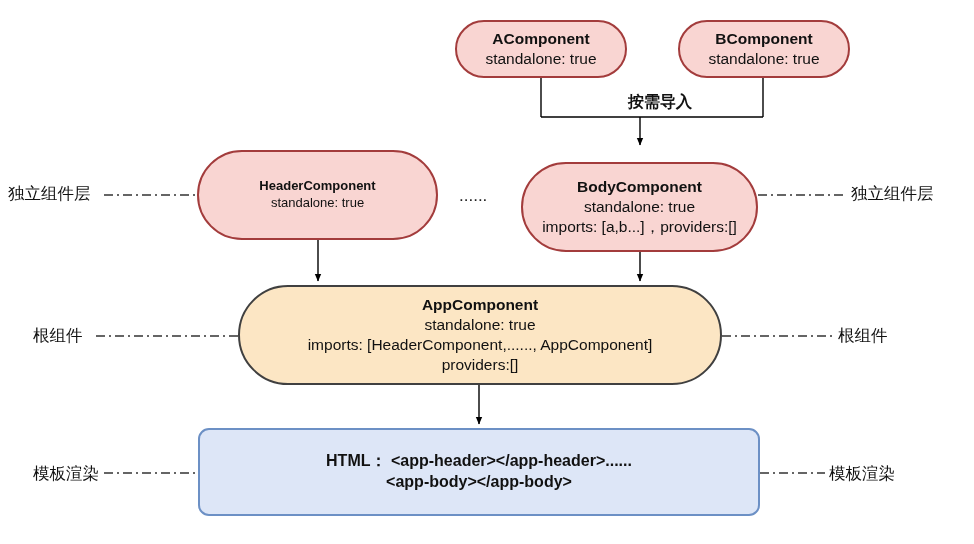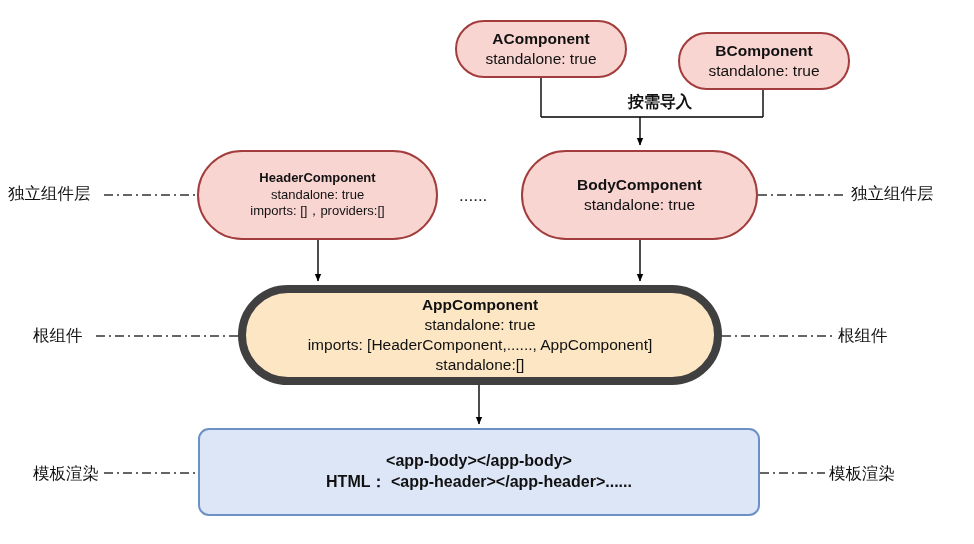--- a/index.html
+++ b/index.html
@@ -40,39 +40,39 @@
   }
   
   .node.pink {
     background: #f9d5d2;
     border: 2px solid #a33c3c;
     color: #111111;
   }
   
   .node.orange {
     background: #fce6c4;
-    border: 8px solid #404040;
+    border: 2px solid #404040;
     color: #111111;
   }
   
   .node.blue {
     background: #dde6f7;
     border: 2px solid #6c90c5;
     color: #111111;
     border-radius: 11px;
     font-weight: bold;
   }
   .pill {
     border-radius: 999px;
   }
 
   #node-acomponent { left: 455px; top: 20px; width: 172px; height: 58px; font-size: 15.5px; }
-  #node-bcomponent { left: 678px; top: 20px; width: 172px; height: 58px; font-size: 15.5px; margin-top: 12px; }
+  #node-bcomponent { left: 678px; top: 20px; width: 172px; height: 58px; font-size: 15.5px; }
   #node-headercomponent { left: 197px; top: 150px; width: 241px; height: 90px; font-size: 13px; }
-  #node-bodycomponent { left: 521px; top: 150px; width: 237px; height: 90px; font-size: 15.5px; text-align: right; }
+  #node-bodycomponent { left: 521px; top: 162px; width: 237px; height: 90px; font-size: 15.5px; text-align: right; }
   #node-appcomponent { left: 238px; top: 285px; width: 484px; height: 100px; font-size: 15.5px; }
   #node-htmlbox { left: 198px; top: 428px; width: 562px; height: 88px; font-size: 16px; }
 
   .edge-label {
     position: absolute;
     font-weight: bold;
     font-size: 16px;
     color: #111111;
     white-space: nowrap;
     margin-left: 24px;
@@ -152,40 +152,40 @@
   <div class="node pink pill" id="node-bcomponent">
     <div class="title">BComponent</div>
     <div>standalone: true</div>
   </div>
 
   <div class="edge-label" id="label-import-on-demand">按需导入</div>
 
   <div class="node pink pill" id="node-headercomponent">
     <div class="title">HeaderComponent</div>
     <div>standalone: true</div>
-    <div>imports: []，providers:[]</div>
   </div>
 
   <div class="ellipsis-mid">......</div>
 
   <div class="node pink pill" id="node-bodycomponent">
     <div class="title">BodyComponent</div>
     <div>standalone: true</div>
+    <div>imports: [a,b...]，providers:[]</div>
   </div>
 
   <div class="node orange pill" id="node-appcomponent">
     <div class="title">AppComponent</div>
     <div>standalone: true</div>
     <div>imports: [HeaderComponent,......, AppComponent]</div>
-    <div>standalone:[]</div>
+    <div>providers:[]</div>
   </div>
 
   <div class="node blue" id="node-htmlbox">
+    <div>HTML： &lt;app-header&gt;&lt;/app-header&gt;......</div>
     <div>&lt;app-body&gt;&lt;/app-body&gt;</div>
-    <div>HTML： &lt;app-header&gt;&lt;/app-header&gt;......</div>
   </div>
 
   <div class="layer-label" id="layer-standalone-left">独立组件层</div>
   <div class="layer-label" id="layer-standalone-right">独立组件层</div>
   <div class="layer-label" id="layer-root-left">根组件</div>
   <div class="layer-label" id="layer-root-right">根组件</div>
   <div class="layer-label" id="layer-template-left">模板渲染</div>
   <div class="layer-label" id="layer-template-right">模板渲染</div>
 
 </div>

